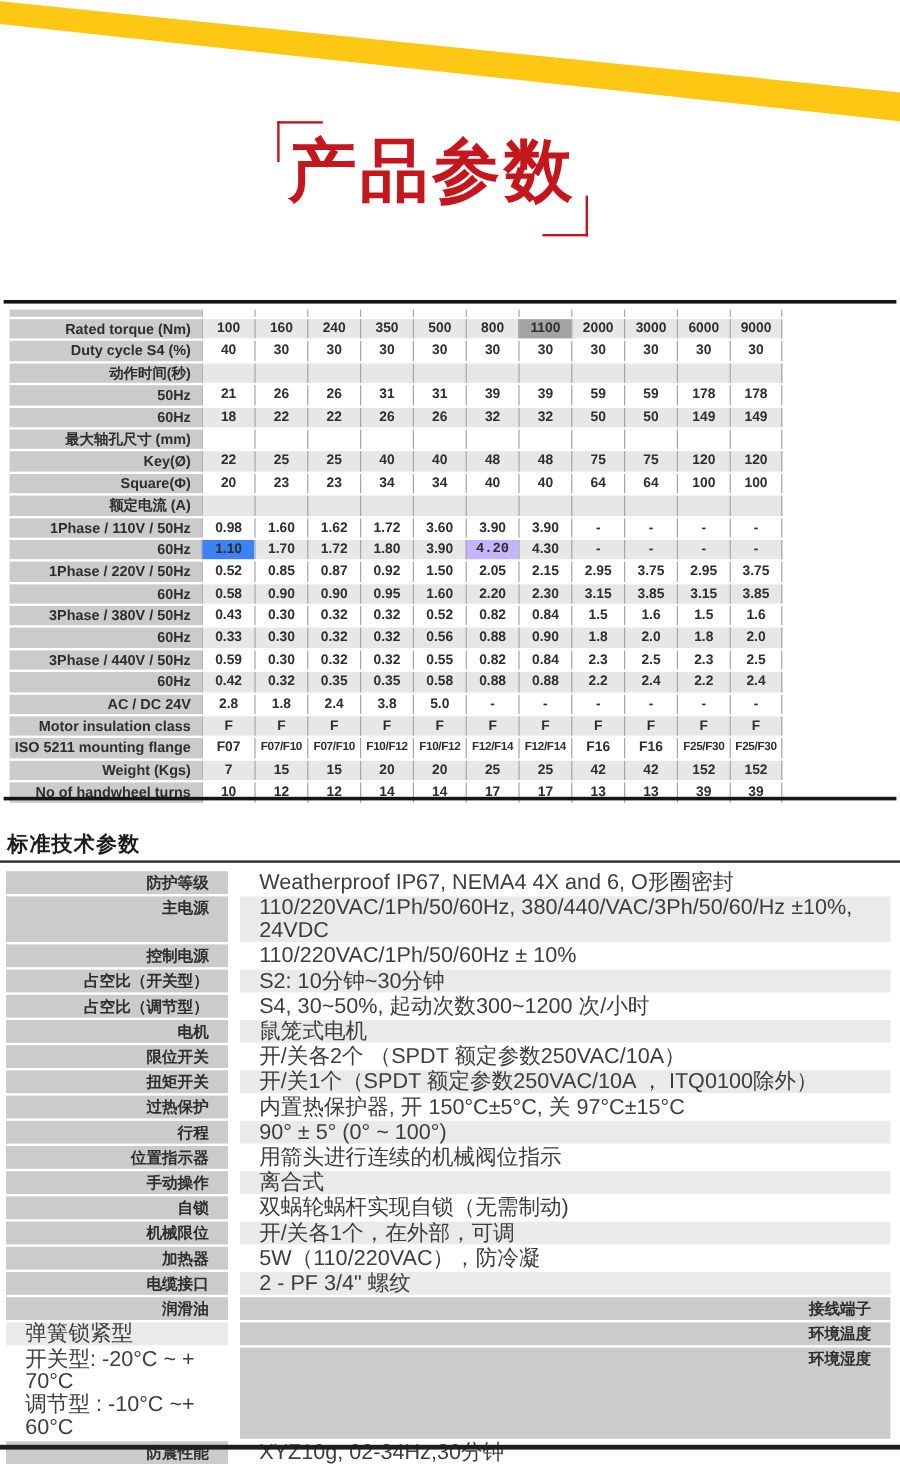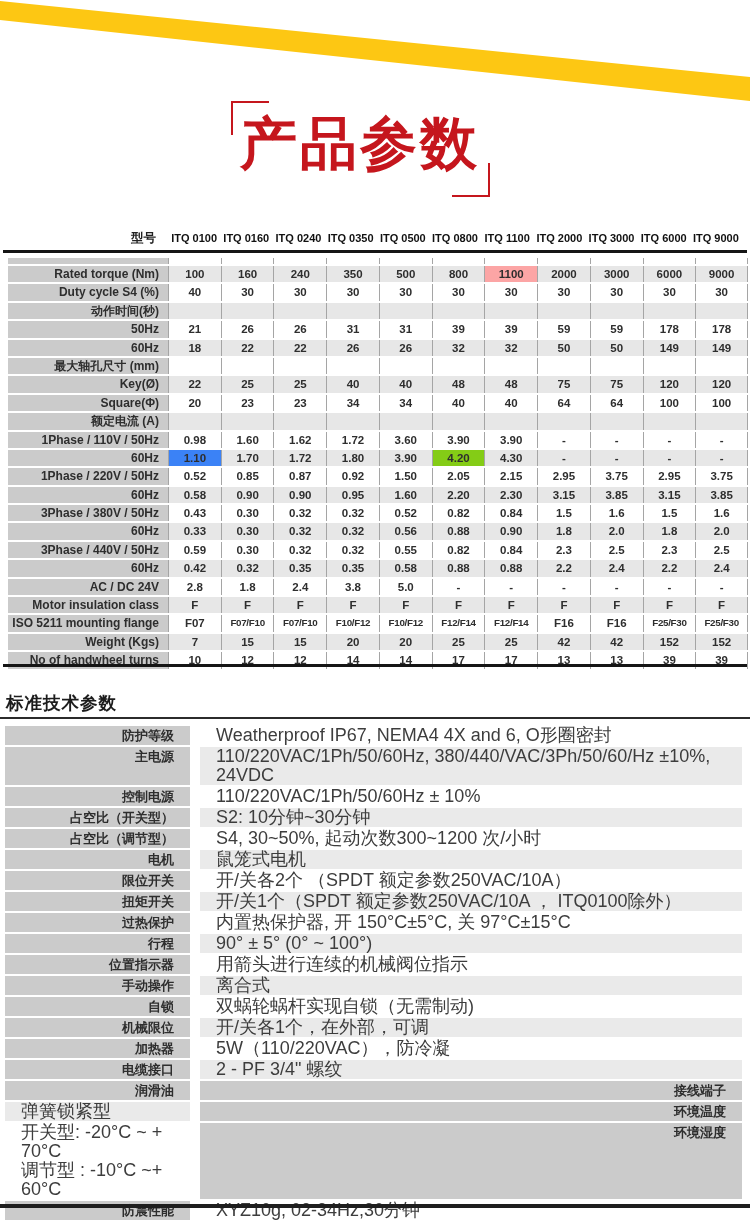--- a/index.html
+++ b/index.html
@@ -22,21 +22,21 @@
   .model-header .mh-label{font-size:12.5px;font-weight:bold;text-align:right;padding-right:12px;line-height:18px;color:#222;}
   .model-header .mh-model{font-size:11px;font-weight:bold;text-align:center;line-height:18px;color:#111;}
 
   .hr-thick{position:absolute;background:#151515;}
   .hr1{top:250px;left:3px;width:744px;height:3px;}
   .hr2{top:664px;left:3px;width:744px;height:3px;}
   .hr3{top:717px;left:0;width:750px;height:2px;background:#2b2b2b;}
   .hr4{top:1204px;left:0;width:750px;height:4px;background:#1e1e1e;}
 
   
-  .spec-table{position:absolute;top:258px;left:8px;width:740px;display:grid;
+  .spec-table{position:absolute;top:258px;left:8px;width:644px;display:grid;
               grid-template-columns:160px repeat(11,1fr);row-gap:2px;}
   .sp-label{background:#cbcbcb;font-size:12px;font-weight:bold;color:#2e2e2e;
             text-align:right;padding-right:9px;height:16.4px;line-height:16.4px;
             white-space:nowrap;overflow:hidden;}
   .sp-cell{font-size:11.5px;font-weight:bold;color:#2e2e2e;text-align:center;
            height:16.4px;line-height:16.4px;border-left:1px solid #a5a5a5;overflow:hidden;}
   .sp-cell.last{border-right:1px solid #a5a5a5;}
   .sp-cell.small{font-size:9.8px;letter-spacing:-0.3px;}
 
   
@@ -55,34 +55,20 @@
 <div class="page">
 
   <svg class="ribbon" viewBox="0 0 750 110" preserveAspectRatio="none">
     <polygon id="ribbon-poly" points="0,1 750,77 750,101 0,20" fill="#FDC713"></polygon>
   </svg>
 
   <div class="bracket tl" style="border-color: rgb(197, 22, 29);"></div>
   <div class="title-text" style="color: rgb(197, 22, 29);">产品参数</div>
   <div class="bracket br" style="border-color: rgb(197, 22, 29);"></div>
 
-  <div class="model-header">
-    <div class="mh-label">型号</div>
-  <div class="mh-model">ITQ 0100</div>
-      <div class="mh-model">ITQ 0160</div>
-      <div class="mh-model">ITQ 0240</div>
-      <div class="mh-model">ITQ 0350</div>
-      <div class="mh-model">ITQ 0500</div>
-      <div class="mh-model">ITQ 0800</div>
-      <div class="mh-model">ITQ 1100</div>
-      <div class="mh-model">ITQ 2000</div>
-      <div class="mh-model">ITQ 3000</div>
-      <div class="mh-model">ITQ 6000</div>
-      <div class="mh-model">ITQ 9000</div>
-    </div>
 
   <div class="hr-thick hr1"></div>
 
   <div class="spec-table" id="spec-table">
       <div class="sp-label" style="height: 6px;"></div>
       <div class="sp-cell" style="height: 6px;"></div>
       <div class="sp-cell" style="height: 6px;"></div>
       <div class="sp-cell" style="height: 6px;"></div>
       <div class="sp-cell" style="height: 6px;"></div>
       <div class="sp-cell" style="height: 6px;"></div>
@@ -92,21 +78,21 @@
       <div class="sp-cell" style="height: 6px;"></div>
       <div class="sp-cell" style="height: 6px;"></div>
       <div class="sp-cell last" style="height: 6px;"></div>
       <div class="sp-label">Rated torque (Nm)</div>
       <div class="sp-cell" style="background: rgb(231, 231, 231);">100</div>
       <div class="sp-cell" style="background: rgb(231, 231, 231);">160</div>
       <div class="sp-cell" style="background: rgb(231, 231, 231);">240</div>
       <div class="sp-cell" style="background: rgb(231, 231, 231);">350</div>
       <div class="sp-cell" style="background: rgb(231, 231, 231);">500</div>
       <div class="sp-cell" style="background: rgb(231, 231, 231);">800</div>
-      <div class="sp-cell" style="background: #fca5a5;">1100</div>
+      <div class="sp-cell" style="background: #a3a3a3;">1100</div>
       <div class="sp-cell" style="background: rgb(231, 231, 231);">2000</div>
       <div class="sp-cell" style="background: rgb(231, 231, 231);">3000</div>
       <div class="sp-cell" style="background: rgb(231, 231, 231);">6000</div>
       <div class="sp-cell last" style="background: rgb(231, 231, 231);">9000</div>
       <div class="sp-label">Duty cycle S4 (%)</div>
       <div class="sp-cell">40</div>
       <div class="sp-cell">30</div>
       <div class="sp-cell">30</div>
       <div class="sp-cell">30</div>
       <div class="sp-cell">30</div>
@@ -211,21 +197,21 @@
       <div class="sp-cell">-</div>
       <div class="sp-cell">-</div>
       <div class="sp-cell">-</div>
       <div class="sp-cell last">-</div>
       <div class="sp-label">60Hz</div>
       <div class="sp-cell" style="background: #3b82f6;">1.10</div>
       <div class="sp-cell" style="background: rgb(231, 231, 231);">1.70</div>
       <div class="sp-cell" style="background: rgb(231, 231, 231);">1.72</div>
       <div class="sp-cell" style="background: rgb(231, 231, 231);">1.80</div>
       <div class="sp-cell" style="background: rgb(231, 231, 231);">3.90</div>
-      <div class="sp-cell" style="background: #84cc16;">4.20</div>
+      <div class="sp-cell" style="background: #c4b5fd; font-family: Liberation Mono, monospace;">4.20</div>
       <div class="sp-cell" style="background: rgb(231, 231, 231);">4.30</div>
       <div class="sp-cell" style="background: rgb(231, 231, 231);">-</div>
       <div class="sp-cell" style="background: rgb(231, 231, 231);">-</div>
       <div class="sp-cell" style="background: rgb(231, 231, 231);">-</div>
       <div class="sp-cell last" style="background: rgb(231, 231, 231);">-</div>
       <div class="sp-label">1Phase / 220V / 50Hz</div>
       <div class="sp-cell">0.52</div>
       <div class="sp-cell">0.85</div>
       <div class="sp-cell">0.87</div>
       <div class="sp-cell">0.92</div>

